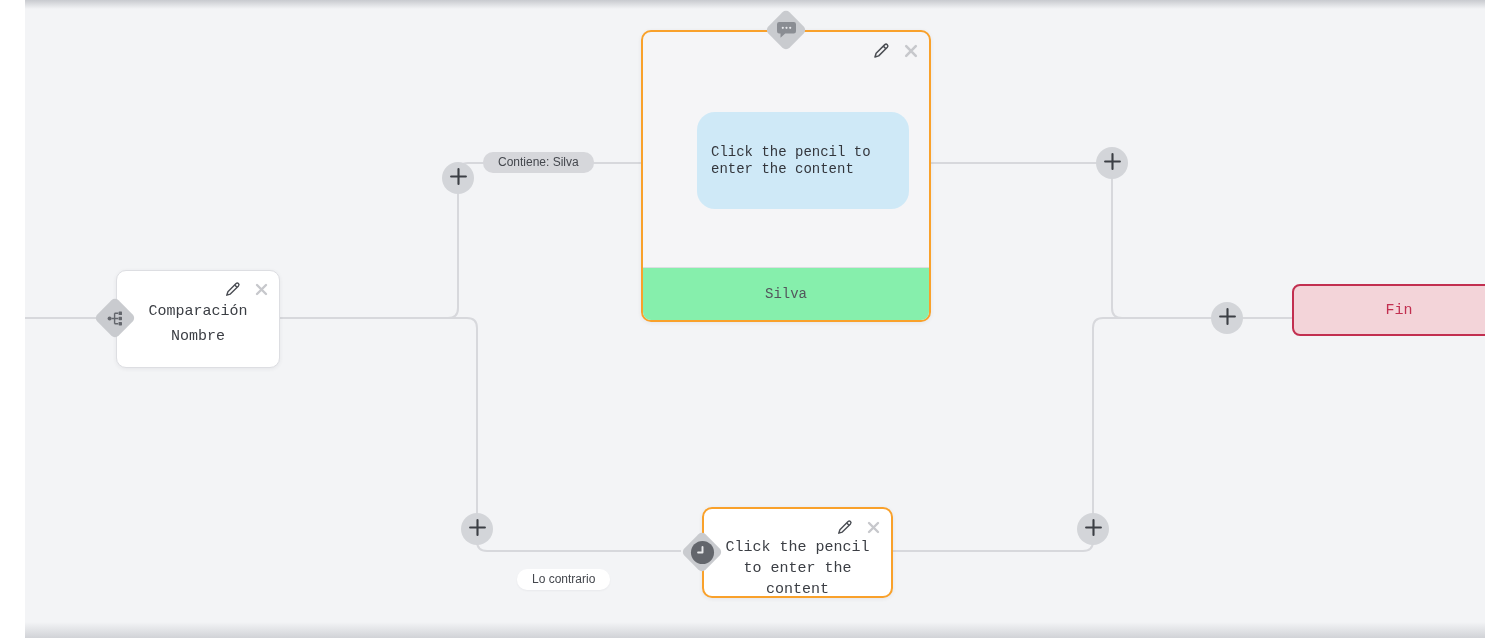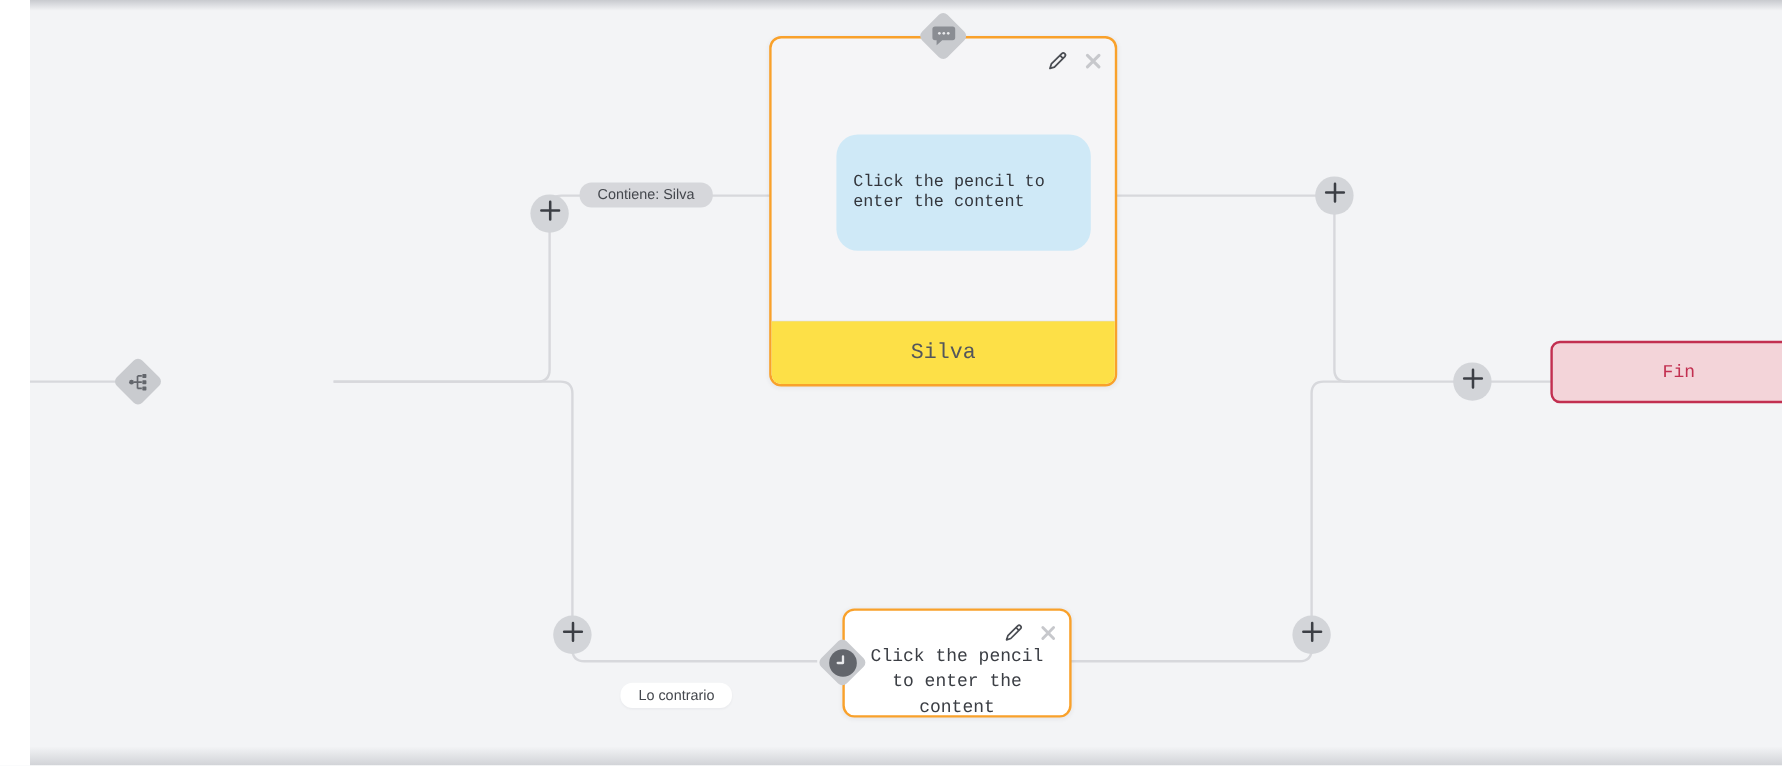--- a/index.html
+++ b/index.html
@@ -22,23 +22,23 @@
   .condition-node{left:91px;top:270px;width:162px;height:96px;}
   .condition-title{position:absolute;left:0;right:0;top:28px;text-align:center;
     font-size:15px;color:#3b3e44;}
   .condition-title .line{display:block;line-height:25px;}
 
   .message-node{left:616px;top:30px;width:290px;height:292px;border:2px solid #f9a12b;
     background:#f5f5f7;box-sizing:border-box;}
   .bubble{position:absolute;left:54px;top:80px;width:212px;height:97px;background:#cfe9f7;
     border-radius:18px;display:flex;align-items:center;box-sizing:border-box;padding:0 14px;
     font-size:14px;line-height:1.2;color:#33363c;}
-  .message-footer{position:absolute;left:0;right:0;bottom:0;height:52px;background:#fde047;
+  .message-footer{position:absolute;left:0;right:0;bottom:0;height:52px;background:#86efac;
     border-top:1px solid #dcdde1;border-radius:0 0 8px 8px;display:flex;align-items:center;
-    justify-content:center;font-size:18px;color:#53565c;}
+    justify-content:center;font-size:14px;color:#53565c;}
 
   .fallback-node{left:677px;top:507px;width:191px;height:91px;border:2px solid #f9a12b;
     background:#ffffff;box-sizing:border-box;}
   .fallback-text{position:absolute;left:0;right:0;top:28px;padding:0 10px;text-align:center;
     font-size:15px;line-height:21px;color:#3b3e44;}
 
   .end-node{left:1267px;top:284px;width:214px;height:52px;background:#f3d4d9;
     border:2px solid #c22f50;border-radius:8px;box-sizing:border-box;display:flex;
     align-items:center;justify-content:center;font-size:15px;color:#c22f50;box-shadow:none;}
 
@@ -70,20 +70,39 @@
       <path d="M253 318 H423 Q433 318 433 308 V173 Q433 163 443 163 H617"></path>
       <path d="M253 318 H442 Q452 318 452 328 V541 Q452 551 462 551 H656"></path>
       <path d="M905 163 H1077 Q1087 163 1087 173 V308 Q1087 318 1097 318 H1268"></path>
       <path d="M867 551 H1058 Q1068 551 1068 541 V328 Q1068 318 1078 318 H1100"></path>
     </g>
   </svg>
 
   <div class="pill pill-gray">Contiene: Silva</div>
   <div class="pill pill-white">Lo contrario</div>
 
+  <div class="node condition-node">
+    <div class="node-actions">
+      <span class="icon-btn">
+        <svg width="17" height="17" viewBox="0 0 17 17">
+            <path d="M12.1 2.5a1.7 1.7 0 0 1 2.4 2.4l-8.2 8.2-3.5 1.1 1.1-3.5z" fill="none" stroke="#4a4d53" stroke-width="1.4" stroke-linejoin="round"></path>
+            <path d="M10.7 3.9l2.4 2.4" stroke="#4a4d53" stroke-width="1.4"></path>
+          </svg>
+      </span>
+      <span class="icon-btn">
+        <svg width="15" height="15" viewBox="0 0 15 15">
+            <path d="M3 3l9 9M12 3l-9 9" stroke="#c7c8cc" stroke-width="2.4" stroke-linecap="round"></path>
+          </svg>
+      </span>
+    </div>
+    <div class="condition-title">
+      <span class="line">Comparación</span>
+      <span class="line">Nombre</span>
+    </div>
+  </div>
 
   <div class="port" style="left:68px;top:296px;">
     <div class="diamond"></div>
     <span class="port-icon">
       <svg width="17" height="15" viewBox="0 0 17 15">
         <circle cx="2.6" cy="7.5" r="2" fill="#63666c"></circle>
         <path d="M4.6 7.5h3M7.6 2.3v10.4M7.6 2.3h3.6M7.6 7.5h3.6M7.6 12.7h3.6" fill="none" stroke="#63666c" stroke-width="1.4"></path>
         <rect x="11.6" y="0.6" width="3.4" height="3.4" rx="0.6" fill="#63666c"></rect>
         <rect x="11.6" y="5.8" width="3.4" height="3.4" rx="0.6" fill="#63666c"></rect>
         <rect x="11.6" y="11" width="3.4" height="3.4" rx="0.6" fill="#63666c"></rect>

